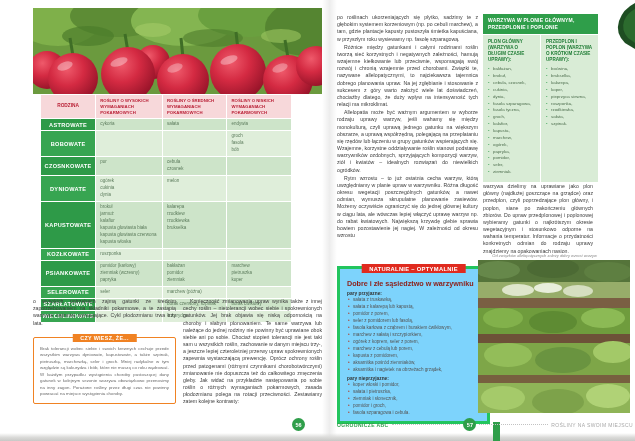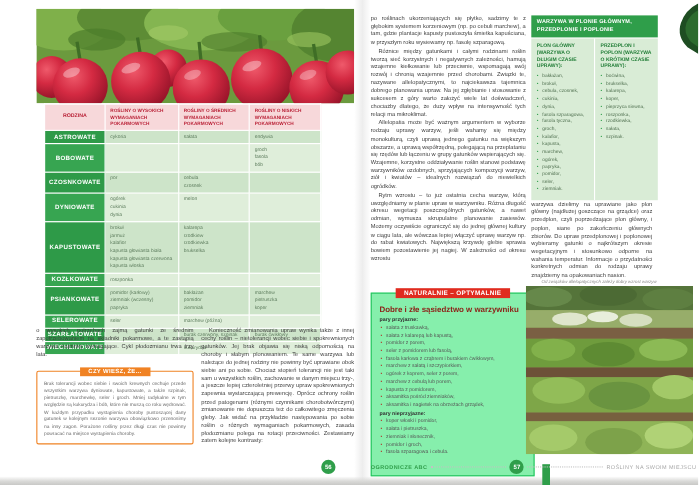--- a/index.html
+++ b/index.html
@@ -29,21 +29,21 @@
   p.ind{text-indent:7px;}
   .rcol1 p.body{margin:0 0 1px 0;}
 
   .know{position:relative;margin-top:10px;border:1px solid #f08223;border-radius:2px;padding:8px 6px 5px;background:#fff;}
   .know-title{position:absolute;top:-4px;left:50%;transform:translateX(-50%);background:#f08223;color:#fff;font-weight:bold;font-size:5.4px;padding:1px 8px;white-space:nowrap;letter-spacing:.3px;}
   .know p{font-size:4.4px;line-height:1.48;color:#6a6a6a;text-align:justify;margin:0;}
 
   
   .rcol1{position:absolute;left:0;top:6px;width:141px;}
 
-  .natbox{position:relative;position:absolute;left:0;top:258px;width:133px;border:1px solid #22c55e;background:#86efac;padding:9px 7px 17px;}
+  .natbox{position:relative;position:absolute;left:0;top:258px;width:133px;border:3px solid #22c55e;background:#7dd3fc;padding:9px 7px 4px;}
   .nat-title{position:absolute;top:-5px;left:50%;transform:translateX(-50%);background:#e02b1f;color:#fff;font-size:5.8px;font-weight:bold;padding:1.5px 8px;white-space:nowrap;letter-spacing:.3px;}
   .nat-head{font-size:7.2px;font-weight:bold;color:#8d1d15;line-height:1.15;margin:2px 0 3px;}
   .pair-label{font-size:4.8px;font-weight:bold;color:#333;margin:2px 0 1px;}
   ul.pairs{list-style:none;margin:0;padding:0;}
   ul.pairs li{font-size:4.6px;line-height:1.52;color:#555;padding-left:6px;position:relative;}
   ul.pairs li::before{content:"•";color:#b04030;position:absolute;left:1px;}
 
   .gpanel{position:absolute;left:146px;top:6px;width:115px;}
   .gpanel-head{background:#2f9e4a;color:#fff;font-weight:bold;font-size:5px;line-height:1.35;padding:3px 5px;letter-spacing:.2px;}
   .gpanel-body{display:flex;background:#d9ecd6;margin-top:1px;}

